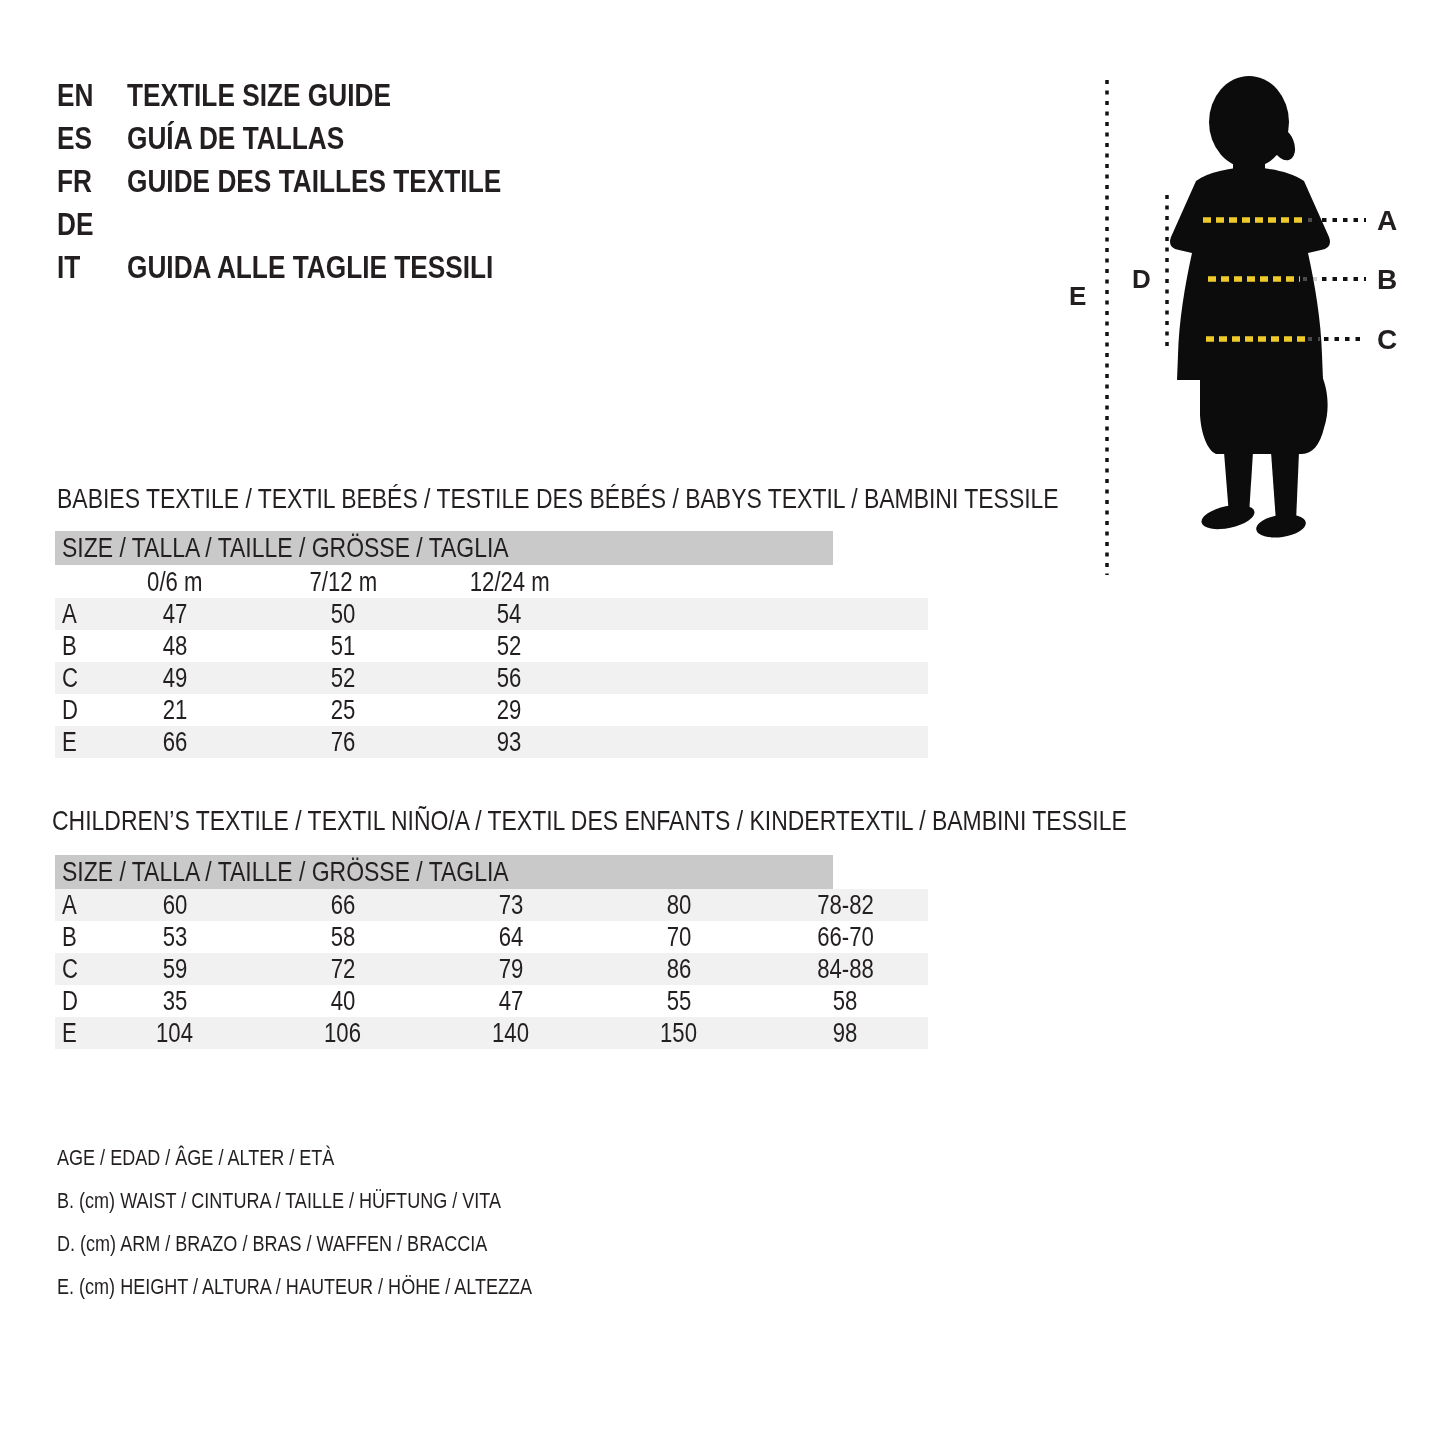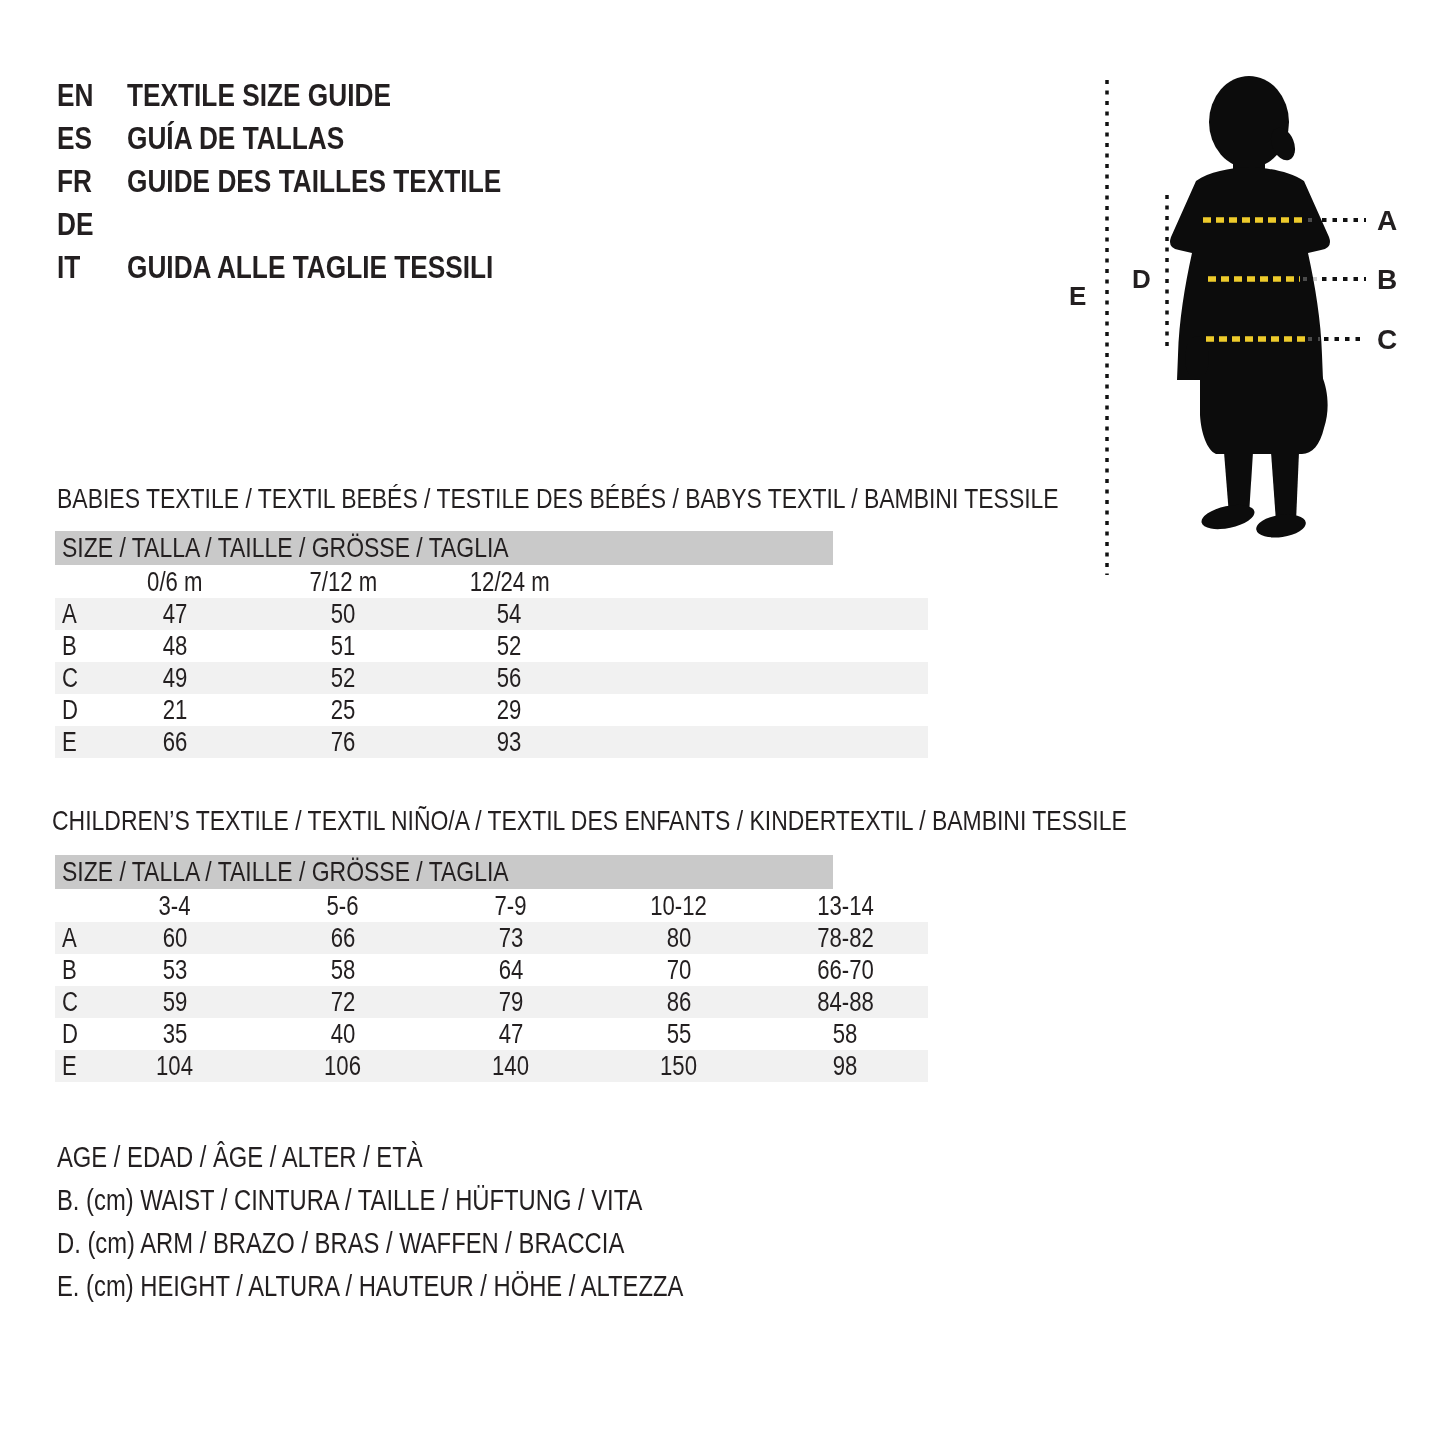--- a/index.html
+++ b/index.html
@@ -26,21 +26,21 @@
   .size-bar .cond{margin-left:7px;}
   .trow{display:flex;width:873px;height:32px;align-items:flex-end;font-size:27px;font-weight:400;}
   .thead{height:33px;}
   .stripe{background:#f1f1f1;}
   .rlabel{width:36px;padding-left:7px;box-sizing:border-box;}
   .cell{width:168px;text-align:center;}
   .cell:last-child{width:165px;}
 
   
   .legend-block{left:57px;top:1136px;}
-  .legend-row{display:flex;height:43px;align-items:center;font-size:29px;font-weight:400;}
+  .legend-row{display:flex;height:43px;align-items:center;font-size:22px;font-weight:400;}
 
   
   .fig-label{font-family:"Liberation Sans",sans-serif;font-weight:700;fill:#231f20;}
 </style>
 </head>
 <body>
 
 <div class="abs lang-block">
   <div class="lang-row">
     <span class="lang-code"><span class="cond">EN</span></span>
@@ -151,28 +151,20 @@
 </div>
 
 <div class="abs section-title" style="left:52px;top:806px;">
   <span class="cond">CHILDREN’S TEXTILE / TEXTIL NIÑO/A / TEXTIL DES ENFANTS / KINDERTEXTIL / BAMBINI TESSILE</span>
 </div>
 
 <div class="abs size-table" style="left:55px;top:855px;">
   <div class="size-bar">
     <span class="cond">SIZE / TALLA / TAILLE / GRÖSSE / TAGLIA</span>
   </div>
-  <div class="trow thead">
-    <span class="rlabel"></span>
-    <span class="cell"><span class="cond-c">3-4</span></span>
-    <span class="cell"><span class="cond-c">5-6</span></span>
-    <span class="cell"><span class="cond-c">7-9</span></span>
-    <span class="cell"><span class="cond-c">10-12</span></span>
-    <span class="cell"><span class="cond-c">13-14</span></span>
-  </div>
   <div class="trow stripe">
     <span class="rlabel"><span class="cond">A</span></span>
     <span class="cell"><span class="cond-c">60</span></span>
     <span class="cell"><span class="cond-c">66</span></span>
     <span class="cell"><span class="cond-c">73</span></span>
     <span class="cell"><span class="cond-c">80</span></span>
     <span class="cell"><span class="cond-c">78-82</span></span>
   </div>
   <div class="trow">
     <span class="rlabel"><span class="cond">B</span></span>

